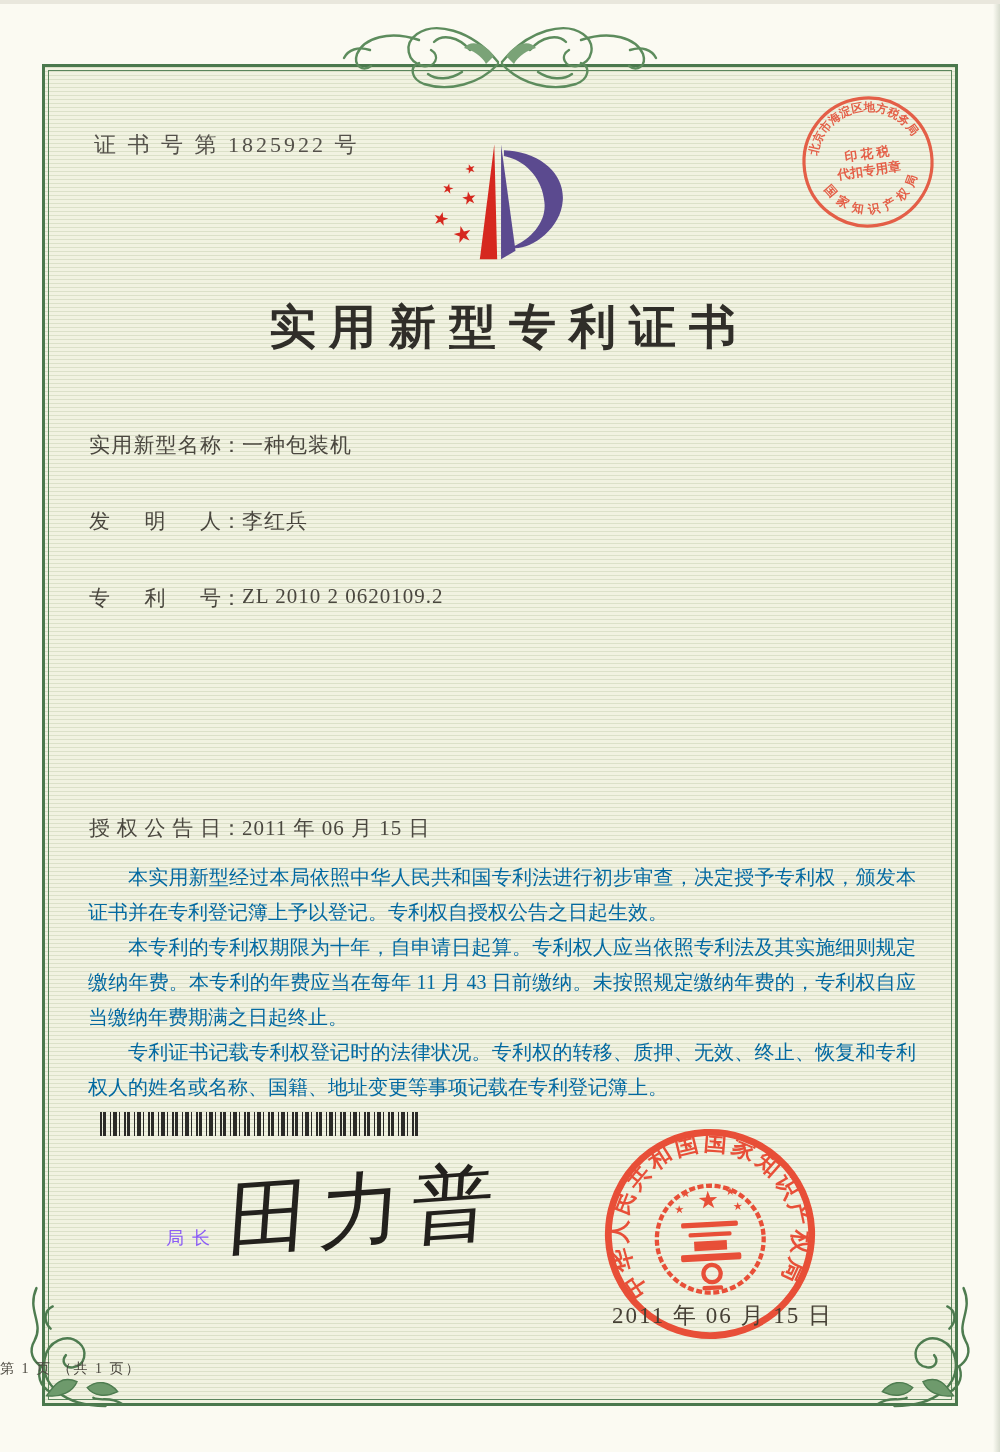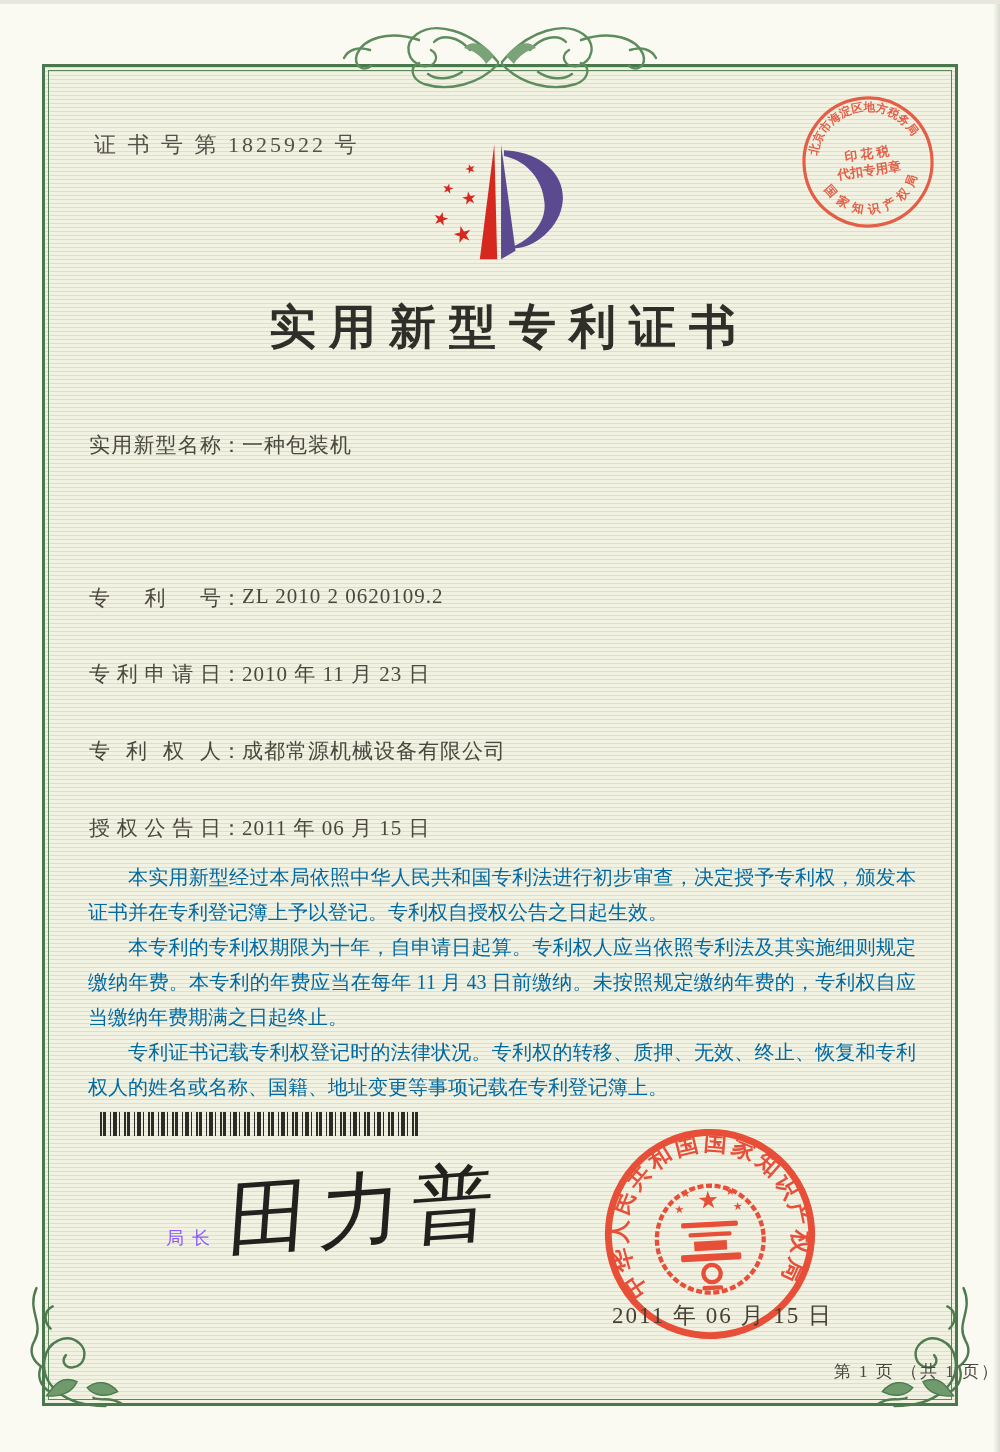--- a/index.html
+++ b/index.html
@@ -46,21 +46,21 @@
   }
   #signer-role{left:166px;top:1222px;font-size:18px;letter-spacing:8px;color:#8b5cf6;}
   #signature{
     left:228px;top:1162px;font-size:82px;color:#23211d;letter-spacing:10px;
     transform:rotate(-4deg) skewX(-8deg);transform-origin:left center;
     font-family:"DejaVu Sans","Liberation Sans",sans-serif;
   }
   #official-seal{left:598px;top:1118px;width:224px;height:224px;transform:rotate(-3deg);opacity:.93;z-index:4;}
   #seal-date{left:612px;top:1296px;font-size:23px;letter-spacing:2px;color:#453f34;z-index:5;}
   #tax-stamp{left:800px;top:90px;width:136px;height:136px;transform:rotate(-8deg);opacity:.88;}
-  #page-footer{left:0;top:1356px;width:1000px;text-align:right;font-size:17px;letter-spacing:2px;color:#4a473f;}
+  #page-footer{left:0;top:1356px;width:1000px;text-align:left;font-size:14px;letter-spacing:2px;color:#4a473f;}
   #ornament-top{left:330px;top:6px;width:340px;height:100px;}
   .corner{width:112px;height:132px;}
   #corner-bl{left:16px;top:1276px;}
   #corner-br{left:872px;top:1276px;transform:scaleX(-1);}
   #scan-edge{right:0;top:0;width:7px;height:1452px;background:linear-gradient(90deg,rgba(0,0,0,0),rgba(110,130,100,.25));}
   svg text{font-family:"Liberation Serif","DejaVu Serif",serif;}
 </style>
 </head>
 <body>
 
@@ -121,28 +121,25 @@
       <path d="M 84 3 L 84 122 L 99 113 Z"></path>
       <path d="M 87 9 C 128 11 150 36 148 61 C 146 92 112 114 94 110 C 118 100 131 81 129 63 C 127 38 109 19 87 15 Z"></path>
     </g>
   </svg>
 
   <div id="title" class="abs">实用新型专利证书</div>
 
   <div class="abs field" style="top:427px">
     <span class="flabel">实用新型名称</span><span class="fcolon">：</span><span class="fvalue">一种包装机</span>
   </div>
+  <div class="abs field" style="top:503px">
+    <span class="flabel">发明人</span><span class="fcolon">：</span><span class="fvalue">李红兵</span>
+  </div>
   <div class="abs field" style="top:580px">
     <span class="flabel">专利号</span><span class="fcolon">：</span><span class="fvalue">ZL 2010 2 0620109.2</span>
-  </div>
-  <div class="abs field" style="top:656px">
-    <span class="flabel">专利申请日</span><span class="fcolon">：</span><span class="fvalue">2010 年 11 月 23 日</span>
-  </div>
-  <div class="abs field" style="top:733px">
-    <span class="flabel">专利权人</span><span class="fcolon">：</span><span class="fvalue">成都常源机械设备有限公司</span>
   </div>
   <div class="abs field" style="top:810px">
     <span class="flabel">授权公告日</span><span class="fcolon">：</span><span class="fvalue">2011 年 06 月 15 日</span>
   </div>
 
   <div id="body-text" class="abs">
     <p>本实用新型经过本局依照中华人民共和国专利法进行初步审查，决定授予专利权，颁发本证书并在专利登记簿上予以登记。专利权自授权公告之日起生效。</p>
     <p>本专利的专利权期限为十年，自申请日起算。专利权人应当依照专利法及其实施细则规定缴纳年费。本专利的年费应当在每年 11 月 43 日前缴纳。未按照规定缴纳年费的，专利权自应当缴纳年费期满之日起终止。</p>
     <p>专利证书记载专利权登记时的法律状况。专利权的转移、质押、无效、终止、恢复和专利权人的姓名或名称、国籍、地址变更等事项记载在专利登记簿上。</p>
   </div>

